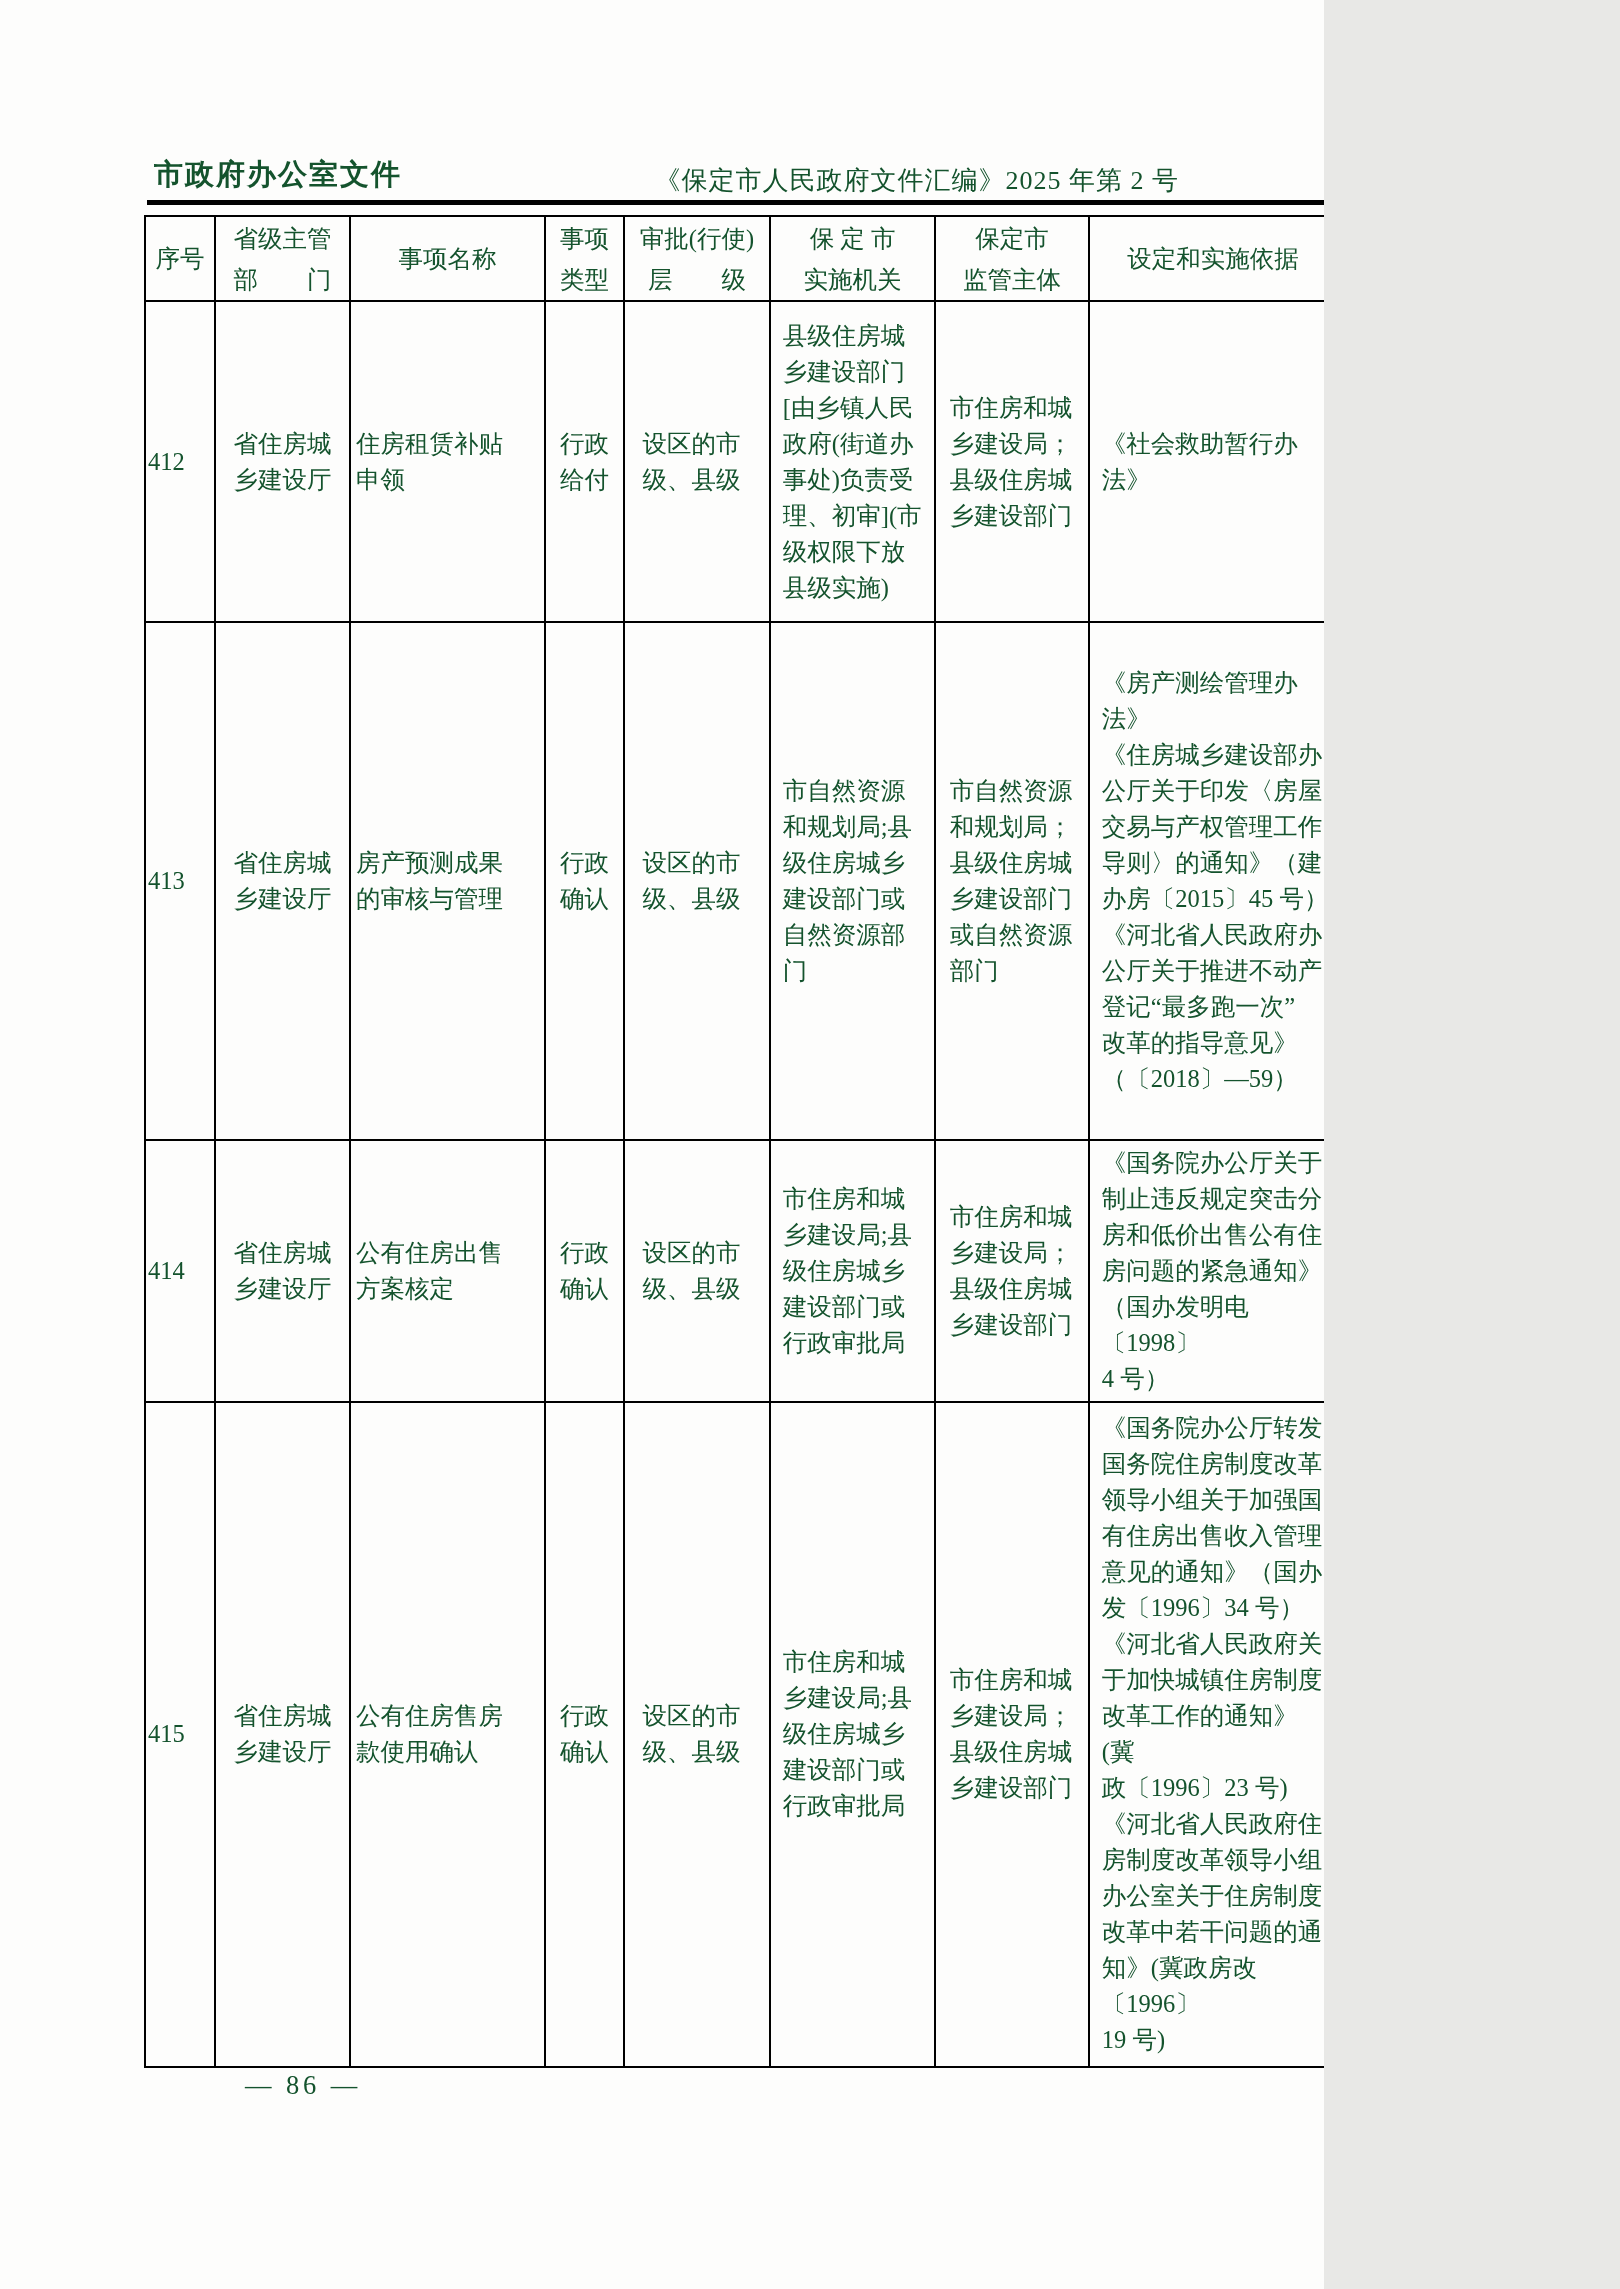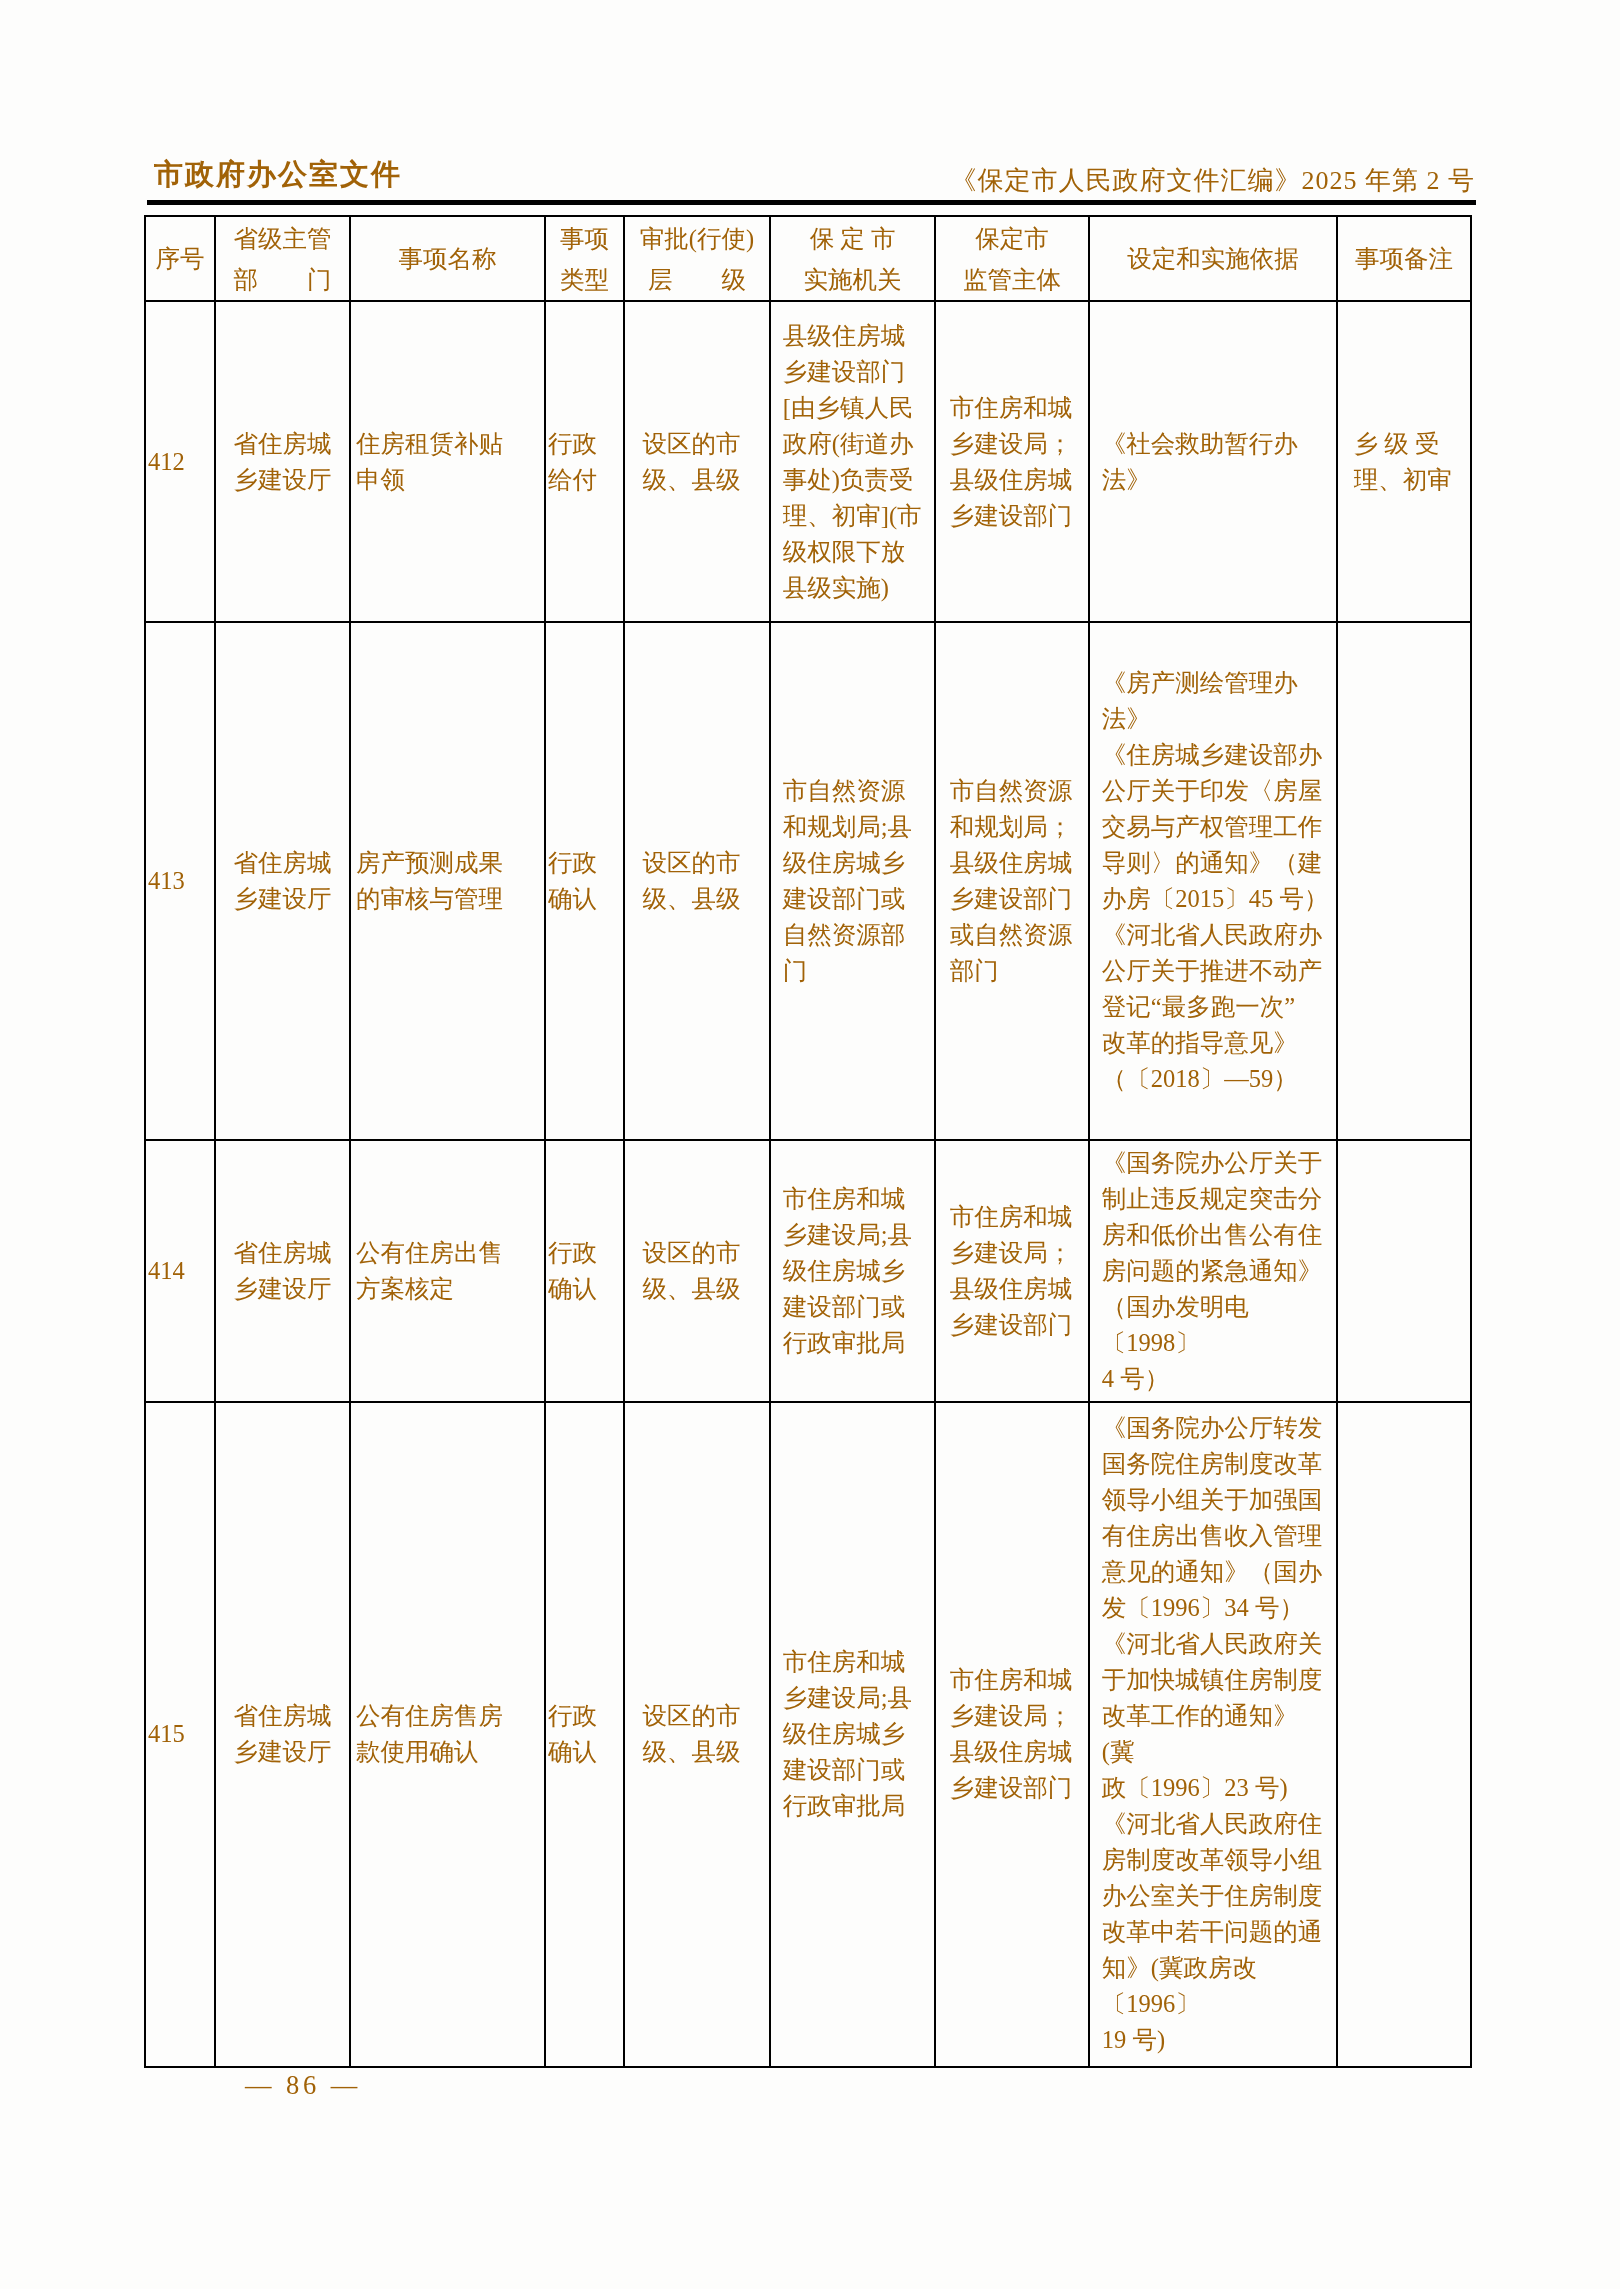--- a/index.html
+++ b/index.html
@@ -1,21 +1,21 @@
 <!DOCTYPE html>
 <html><head>
 <meta charset="utf-8">
 <style>
   html,body{margin:0;padding:0;background:#e8e8e6;}
   .page{
     position:relative;
-    width:1620px;height:2290px;
+    width:1324px;height:2290px;
     background:#fdfdfc;
     font-family:"Liberation Serif","DejaVu Serif",serif;
-    color:#a16207;
+    color:#14532d;
     overflow:hidden;
   }
   .hdr-left{
     position:absolute;left:154px;top:155px;
     font-size:29px;font-weight:bold;letter-spacing:2px;
     font-family:"Liberation Sans","DejaVu Sans",sans-serif;
   }
   .hdr-right{
     position:absolute;right:145px;top:163px;
     font-size:26px;letter-spacing:1px;
@@ -44,21 +44,21 @@
     padding:0 3.9px;
   }
   tr.rh{height:85px;}
   tr.r0{height:321px;}
   tr.r1{height:518px;}
   tr.r2{height:230px;}
   tr.r3{height:665px;}
   td.c-num{text-align:left;padding:0 2px;}
   td.c-dept{padding-left:17.6px;padding-right:16px;}
   td.c-name{padding-left:5px;padding-right:7.8px;}
-  td.c-type{text-align:left;padding:0 2px;}
+  td.c-type{text-align:center;padding:0 2px;}
   td.c-level{padding-left:17.6px;padding-right:4px;}
   td.c-impl{padding-left:11.8px;padding-right:3.9px;}
   td.c-sup{padding-left:13.7px;padding-right:3.9px;}
   td.c-basis{padding-left:11.8px;padding-right:5.9px;}
   td.c-note{padding-left:15.7px;padding-right:5.9px;}
   .pageno{
     position:absolute;left:245px;top:2070px;
     font-size:26.5px;letter-spacing:3.9px;
   }
 </style>

